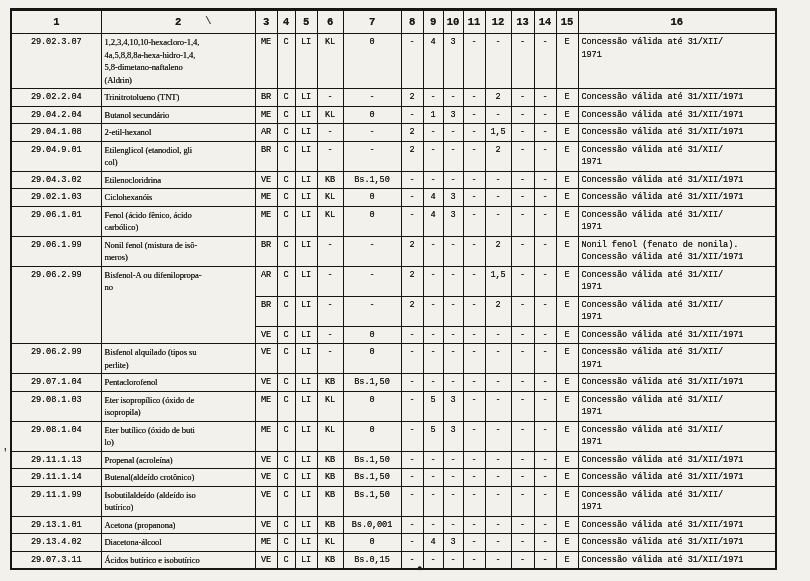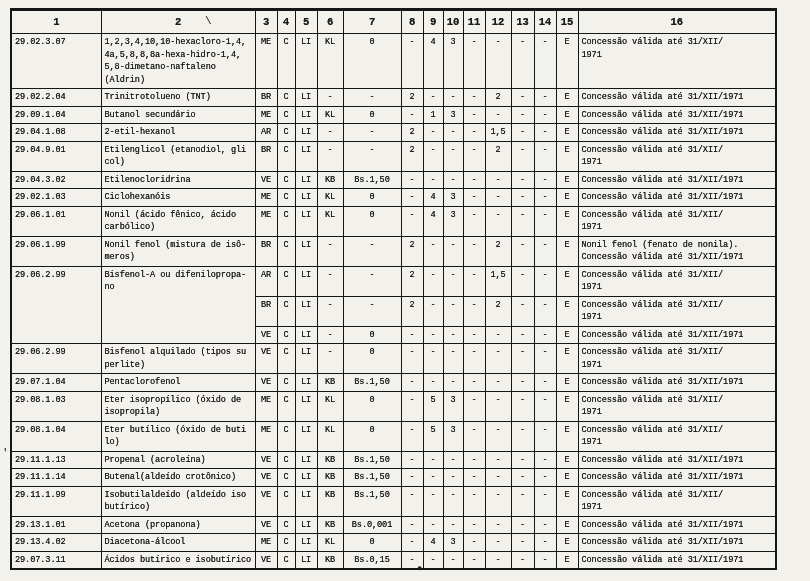--- a/index.html
+++ b/index.html
@@ -37,22 +37,22 @@
   }
   th{
     font-size:10.5px;
     font-weight:700;
     height:24px;
     vertical-align:middle;
     text-align:center;
     padding:1px 2px;
   }
   td{height:13px;}
-  .cell-code{text-align:left;white-space:pre;}
-  .cell-desc{text-align:left;white-space:pre;}
+  .cell-code{text-align:center;white-space:pre;}
+  .cell-desc{text-align:left;white-space:pre;font-family:Liberation Serif, serif;}
   .cell-val{text-align:center;white-space:nowrap;padding:2px 1px;}
   .cell-note{text-align:left;white-space:pre;}
   .artifact{
     position:absolute;color:var(--ink);
     font-size:10px;line-height:10px;
   }
   #artifact-header-mark{left:205px;top:16px;font-size:11px;}
   #artifact-ink-dot{left:417px;top:564px;font-size:9px;}
   #artifact-stray-quote{left:2px;top:448px;font-size:11px;}
 </style>
@@ -134,21 +134,21 @@
           <td class="cell-val">-</td>
           <td class="cell-val">-</td>
           <td class="cell-val">-</td>
           <td class="cell-val">2</td>
           <td class="cell-val">-</td>
           <td class="cell-val">-</td>
           <td class="cell-val">E</td>
           <td class="cell-note">Concessão válida até 31/XII/1971</td>
         </tr>
         <tr>
-          <td class="cell-code">29.09.1.04</td>
+          <td class="cell-code">29.04.2.04</td>
           <td class="cell-desc">Butanol secundário</td>
           <td class="cell-val">ME</td>
           <td class="cell-val">C</td>
           <td class="cell-val">LI</td>
           <td class="cell-val">KL</td>
           <td class="cell-val">0</td>
           <td class="cell-val">-</td>
           <td class="cell-val">1</td>
           <td class="cell-val">3</td>
           <td class="cell-val">-</td>
@@ -227,21 +227,21 @@
           <td class="cell-val">3</td>
           <td class="cell-val">-</td>
           <td class="cell-val">-</td>
           <td class="cell-val">-</td>
           <td class="cell-val">-</td>
           <td class="cell-val">E</td>
           <td class="cell-note">Concessão válida até 31/XII/1971</td>
         </tr>
         <tr>
           <td class="cell-code">29.06.1.01</td>
-          <td class="cell-desc">Nonil (ácido fênico, ácido
+          <td class="cell-desc">Fenol (ácido fênico, ácido
 carbólico)</td>
           <td class="cell-val">ME</td>
           <td class="cell-val">C</td>
           <td class="cell-val">LI</td>
           <td class="cell-val">KL</td>
           <td class="cell-val">0</td>
           <td class="cell-val">-</td>
           <td class="cell-val">4</td>
           <td class="cell-val">3</td>
           <td class="cell-val">-</td>

